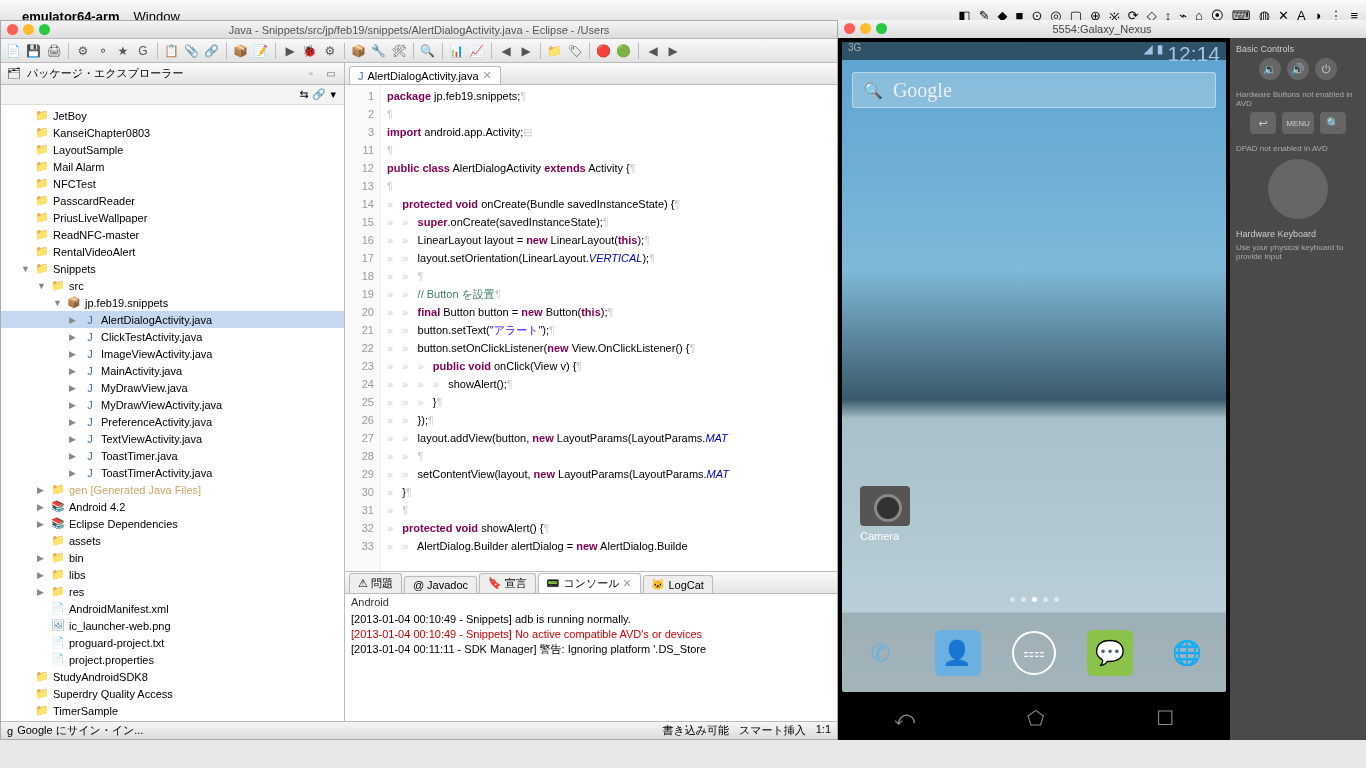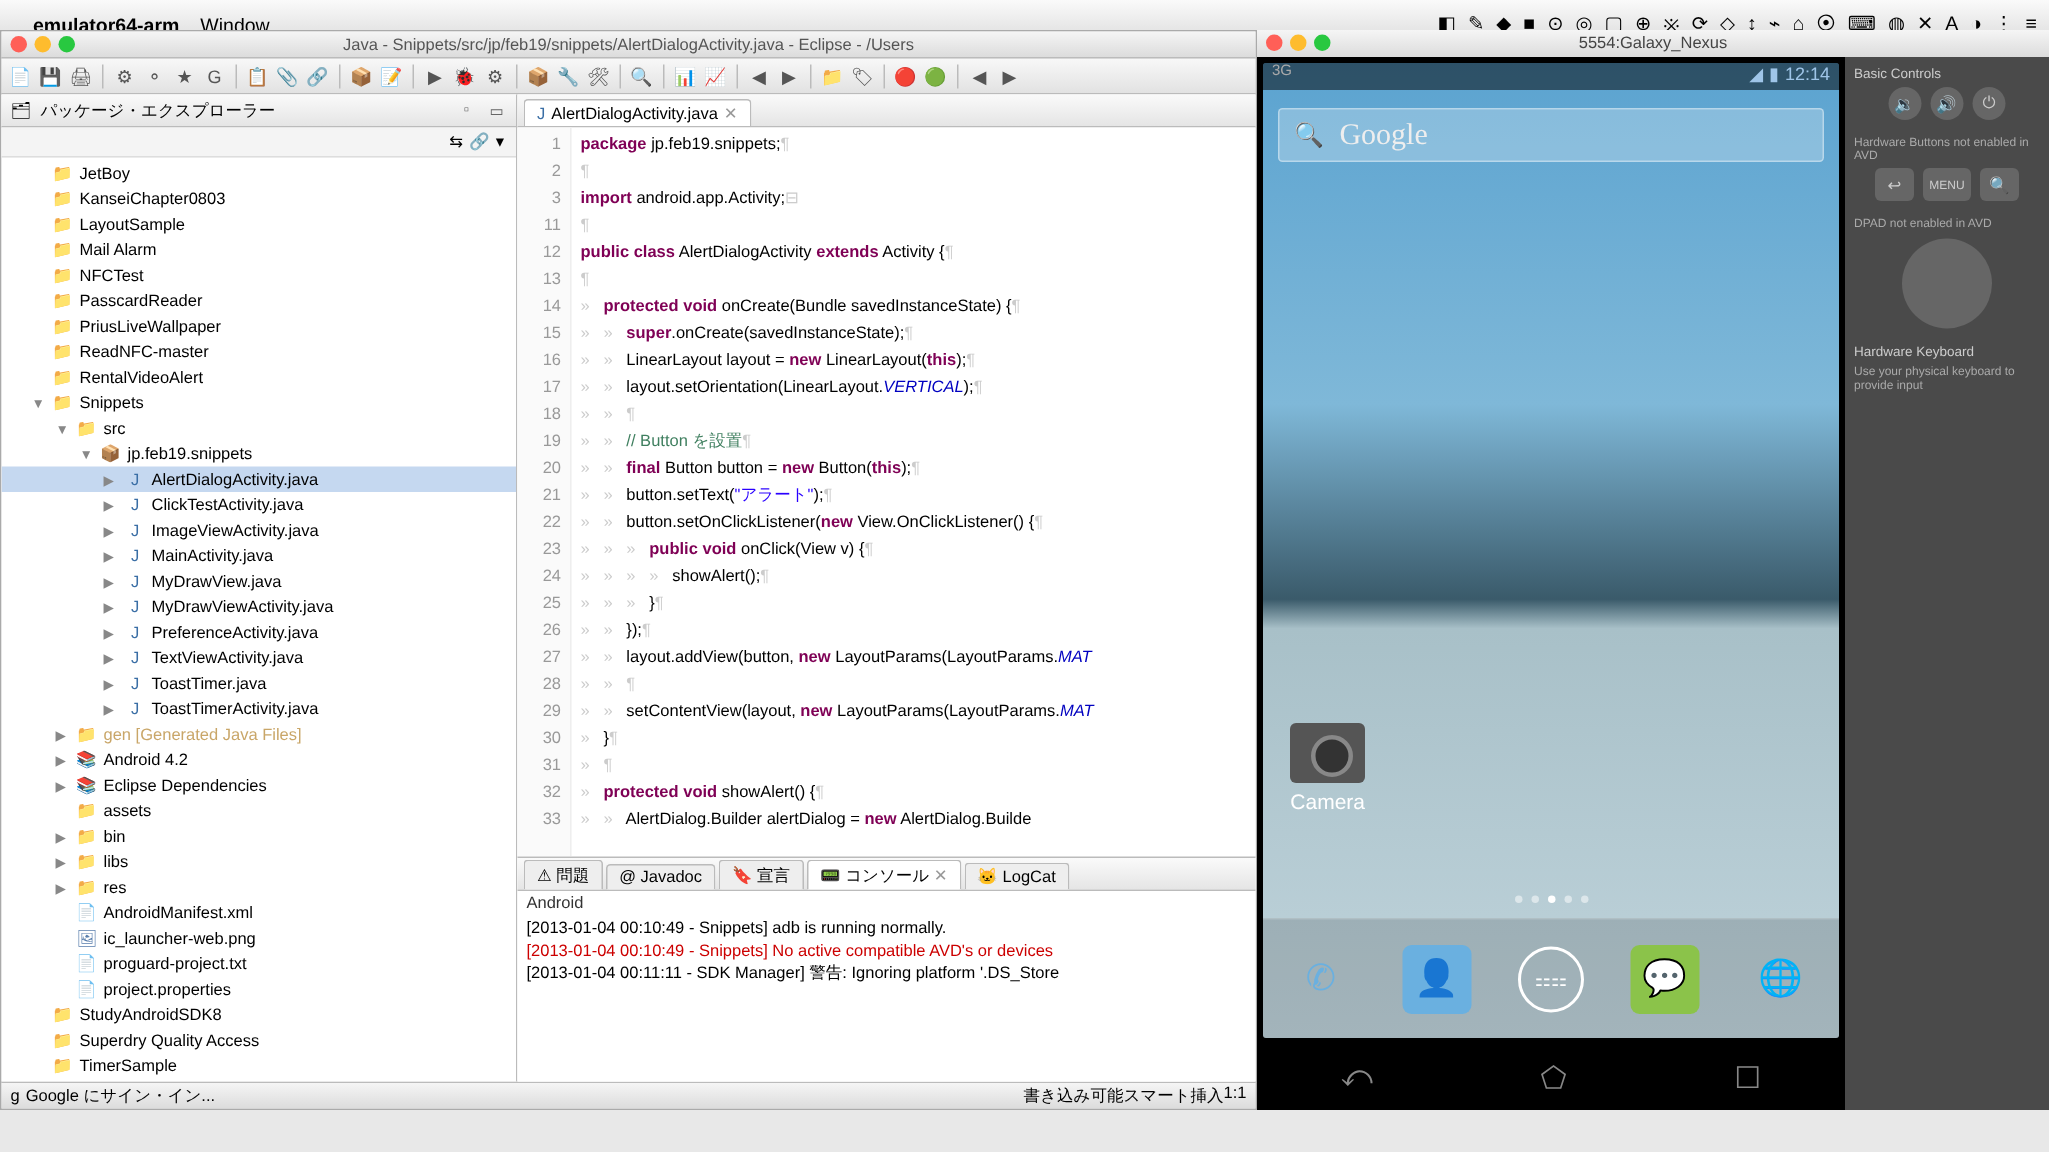--- a/index.html
+++ b/index.html
@@ -50,33 +50,33 @@
 
 .console-area { height: 150px; border-top: 1px solid #bbb; display: flex; flex-direction: column; background: #fff; }
 .console-tabs { height: 22px; background: linear-gradient(#fafafa, #e5e5e5); border-bottom: 1px solid #bbb; display: flex; align-items: flex-end; padding-left: 4px; gap: 2px; }
 .console-tab { padding: 2px 8px; font-size: 11px; border: 1px solid #bbb; border-bottom: none; background: #eee; display: flex; align-items: center; gap: 3px; border-radius: 3px 3px 0 0;}
 .console-tab.active { background: #fff; }
 .console-header { padding: 2px 6px; font-size: 11px; color: #333; }
 .console-body { flex: 1; font-family: Monaco, Consolas, monospace; font-size: 11px; padding: 2px 6px; line-height: 15px; }
 .log-err { color: #c00; }
 
 .statusbar { height: 18px; background: linear-gradient(#f5f5f5, #dcdcdc); border-top: 1px solid #bbb; display: flex; align-items: center; font-size: 11px; padding: 0 6px; }
-.statusbar .sb-right { margin-left: auto; display: flex; }
+.statusbar .sb-right { margin-left: auto; display: flex; gap: 10px; }
 
 .emulator { position: absolute; top: 20px; left: 838px; width: 528px; height: 720px; background: #333; }
 .emu-title { height: 18px; background: linear-gradient(#f5f5f5, #dcdcdc); text-align: center; font-size: 11px; line-height: 18px; color: #444; position: relative; }
 .emu-body { display: flex; height: calc(100% - 18px); }
 .phone { width: 392px; background: #000; display: flex; flex-direction: column; }
 .phone-screen { flex: 1; background: linear-gradient(#5ba3d0 0%, #7fb8d8 35%, #3a5a6a 55%, #a8c0c8 58%, #c0d4dc 100%); position: relative; margin: 4px; border-radius: 2px; overflow: hidden; }
 .android-status { height: 18px; background: rgba(0,0,0,0.5); display: flex; align-items: flex-start; justify-content: flex-end; padding: 0 6px; gap: 4px; color: #9fc5e8; font-size: 12px; font-family: sans-serif; }
 .android-status .left { margin-right:auto; color: #aaa; font-size:10px;}
 .search-bar { margin: 12px 10px; height: 36px; background: rgba(255,255,255,0.25); border: 1px solid rgba(255,255,255,0.4); border-radius: 3px; display: flex; align-items: center; padding: 0 10px; gap: 10px; }
 .search-bar .mag { color: #eee; font-size: 16px; }
 .search-bar .google-text { color: #eee; font-size: 20px; font-family: Georgia, serif; }
-.camera-icon { position: absolute; left: 18px; bottom: 150px; text-align: right; color: #fff; font-size: 14px; }
+.camera-icon { position: absolute; left: 18px; bottom: 150px; text-align: left; color: #fff; font-size: 11px; }
 .camera-icon .cam-body { width: 50px; height: 40px; background: #555; border-radius: 4px; position: relative; margin-bottom: 4px; }
 .camera-icon .cam-body::after { content:''; position:absolute; width:22px; height:22px; background:#333; border:3px solid #888; border-radius:50%; top:8px; left:14px; }
 .page-dots { position: absolute; bottom: 90px; left: 0; right: 0; display: flex; justify-content: center; gap: 6px; }
 .page-dots span { width: 5px; height: 5px; background: rgba(255,255,255,0.5); border-radius: 50%; }
 .page-dots .active { background: #fff; }
 .dock { position: absolute; bottom: 0; left: 0; right: 0; height: 80px; background: rgba(0,0,0,0.15); display: flex; align-items: center; justify-content: space-around; border-top:1px solid rgba(255,255,255,0.2);}
 .dock-icon { width: 46px; height: 46px; border-radius: 6px; display: flex; align-items: center; justify-content: center; font-size: 24px; color: #fff; }
 .phone-nav { height: 44px; background: #000; display: flex; align-items: center; justify-content: space-around; color: #888; font-size: 20px;}
 
 .emu-controls { flex: 1; background: #4a4a4a; color: #aaa; font-size: 9px; padding: 6px; }
@@ -459,21 +459,21 @@
       </div>
     <span>5554:Galaxy_Nexus</span>
   </div>
   <div class="emu-body">
     <div class="phone">
       <div class="phone-screen">
         <div class="android-status">
           <span class="left">3G</span>
           <span>◢</span>
           <span>▮</span>
-          <span style="font-size:12px;">12:14</span>
+          <span style="font-size:21px;">12:14</span>
         </div>
         <div class="search-bar">
           <span class="mag">🔍</span>
           <span class="google-text">Google</span>
         </div>
         <div class="camera-icon">
           <div class="cam-body"></div>
           <div>Camera</div>
         </div>
         <div class="page-dots">

